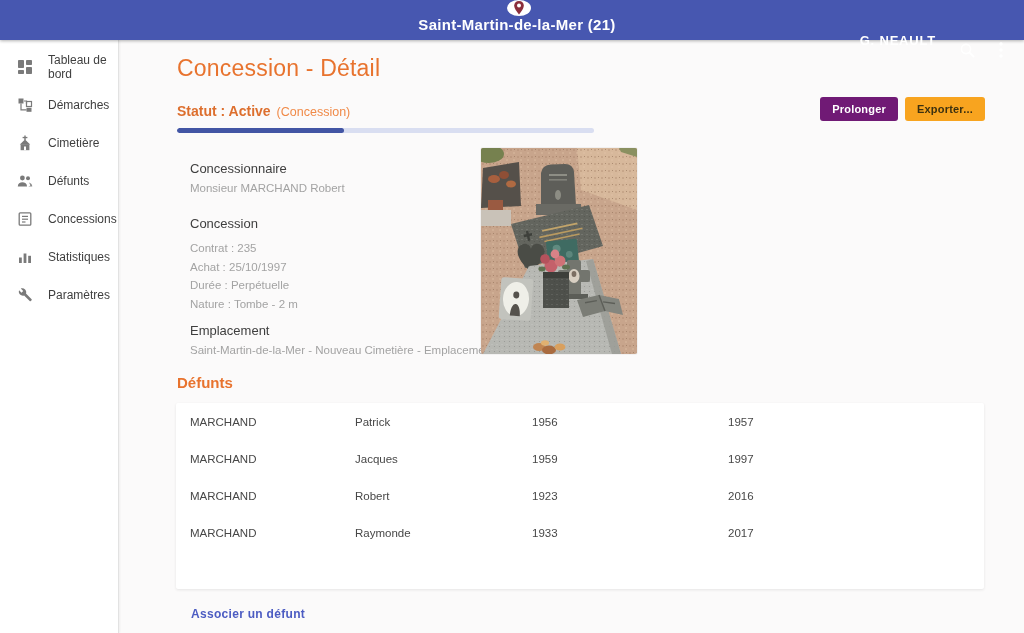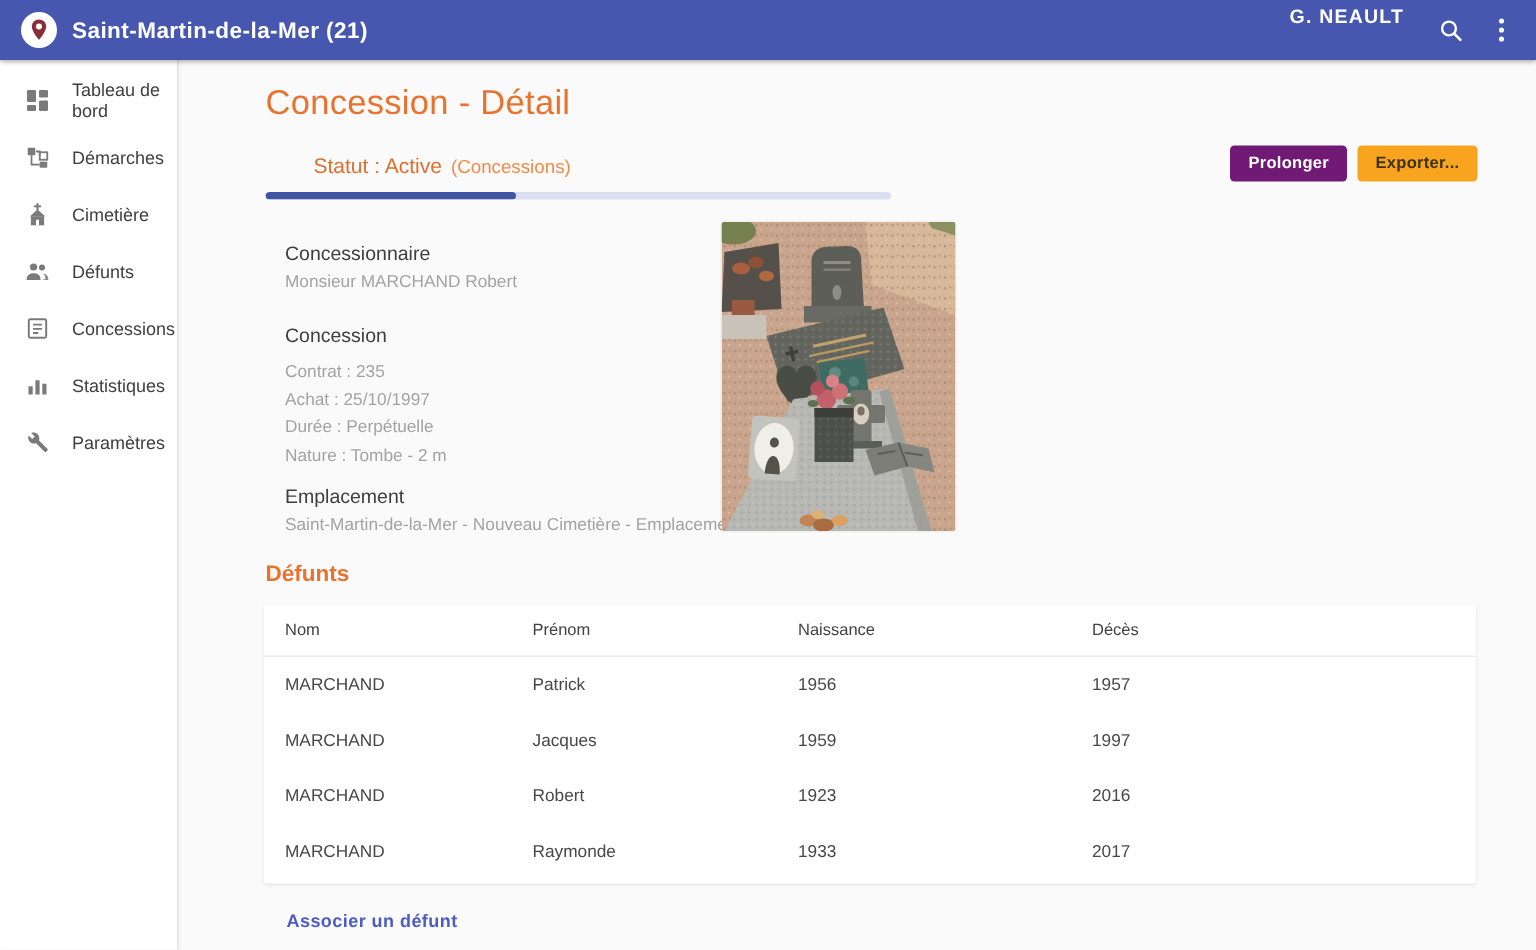--- a/index.html
+++ b/index.html
@@ -2,21 +2,21 @@
 <html><head>
 <meta charset="utf-8">
 <style>
   * { margin:0; padding:0; box-sizing:border-box; }
   html,body { width:1024px; height:633px; overflow:hidden;
     font-family:"Liberation Sans", sans-serif; background:#fbfafa; }
 
   
   .navbar { position:absolute; top:0; left:0; width:1024px; height:40px;
     background:#4757b0; display:flex; align-items:center;
-    box-shadow:0 1px 3px rgba(0,0,0,.3); z-index:30; }
+    box-shadow:0 1px 3px rgba(0,0,0,.3); z-index:30;flex-direction:column; }
   .logo-circle { width:24px; height:24px; border-radius:50%; background:#fff;
     margin-left:14px; display:flex; align-items:center; justify-content:center; }
   .nav-title { color:#fff; font-size:15px; font-weight:bold;
     letter-spacing:.3px; margin-left:10px; }
   .nav-right { margin-left:auto; display:flex; }
   .nav-user { color:#fff; font-size:13px; font-weight:bold; letter-spacing:.8px; }
   .nav-iconbtn { width:34px; height:34px; display:flex; align-items:center;
     justify-content:center; cursor:pointer; }
   .nav-iconbtn.search { margin-left:14px; }
   .nav-iconbtn.more { margin-right:6px; }
@@ -27,21 +27,21 @@
     box-shadow:1px 0 2px rgba(0,0,0,.05); padding-top:8px; z-index:20; }
   .side-item { height:38px; display:flex; align-items:center; cursor:pointer; }
   .side-item .ic { width:16px; height:16px; margin-left:17px; flex:0 0 16px; }
   .side-item .lbl { font-size:12px; color:#3f3f3f; font-weight:500; margin-left:15px; }
 
   
   .main { position:absolute; top:40px; left:145px; width:879px; height:593px; }
   .page-title { position:absolute; top:15px; left:32px; font-size:23px;
     color:#e8732e; font-weight:500; letter-spacing:.2px; }
   .status-line { position:absolute; top:62px; left:32px; }
-  .status-main { font-size:14px; font-weight:normal; color:#dd6f2e;margin-left:32px; }
+  .status-main { font-size:14px; font-weight:bold; color:#dd6f2e; }
   .status-note { font-size:12.5px; color:#f08a48; margin-left:6px; }
   .actions { position:absolute; top:57px; right:39px; display:flex; gap:7px; }
   .btn { height:24px; padding:0 12px; border:none; border-radius:3px;
     font-family:"Liberation Sans",sans-serif; font-size:11px; font-weight:bold;
     letter-spacing:.2px; cursor:pointer; }
   .btn.blue { background:#701a75; color:#ffffff; }
   .btn.amber { background:#f8a41f; color:#3c3110; }
 
   .progress { position:absolute; top:88px; left:32px; width:417px; height:5px;
     border-radius:3px; background:#d9def1; overflow:hidden; }
@@ -172,21 +172,21 @@
     </svg>
     <span class="lbl">Paramètres</span>
   </div>
 </div>
 
 <div class="main">
 
   <div class="page-title">Concession - Détail</div>
 
   <div class="status-line">
-    <span class="status-main">Statut : Active</span><span class="status-note">(Concessions)</span>
+    <span class="status-main">Statut : Active</span><span class="status-note">(Concession)</span>
   </div>
 
   <div class="actions">
     <button class="btn blue">Prolonger</button>
     <button class="btn amber">Exporter...</button>
   </div>
 
   <div class="progress">
     <div class="fill" style="width: 40%;"></div>
   </div>
@@ -294,26 +294,20 @@
       <ellipse cx="58" cy="199" rx="6" ry="4" fill="#c08552"></ellipse>
       <ellipse cx="68" cy="202" rx="7" ry="4.4" fill="#a96b3f"></ellipse>
       <ellipse cx="79" cy="199" rx="5.4" ry="3.6" fill="#d9a05e"></ellipse>
       <ellipse cx="64" cy="195" rx="4" ry="2.8" fill="#e0b070"></ellipse>
     </svg>
   </div>
 
   <div class="sec-title">Défunts</div>
 
   <div class="card">
-    <div class="t-header">
-      <span>Nom</span>
-      <span>Prénom</span>
-      <span>Naissance</span>
-      <span>Décès</span>
-    </div>
     <div class="t-row">
       <span>MARCHAND</span>
       <span>Patrick</span>
       <span>1956</span>
       <span>1957</span>
     </div>
     <div class="t-row">
       <span>MARCHAND</span>
       <span>Jacques</span>
       <span>1959</span>

